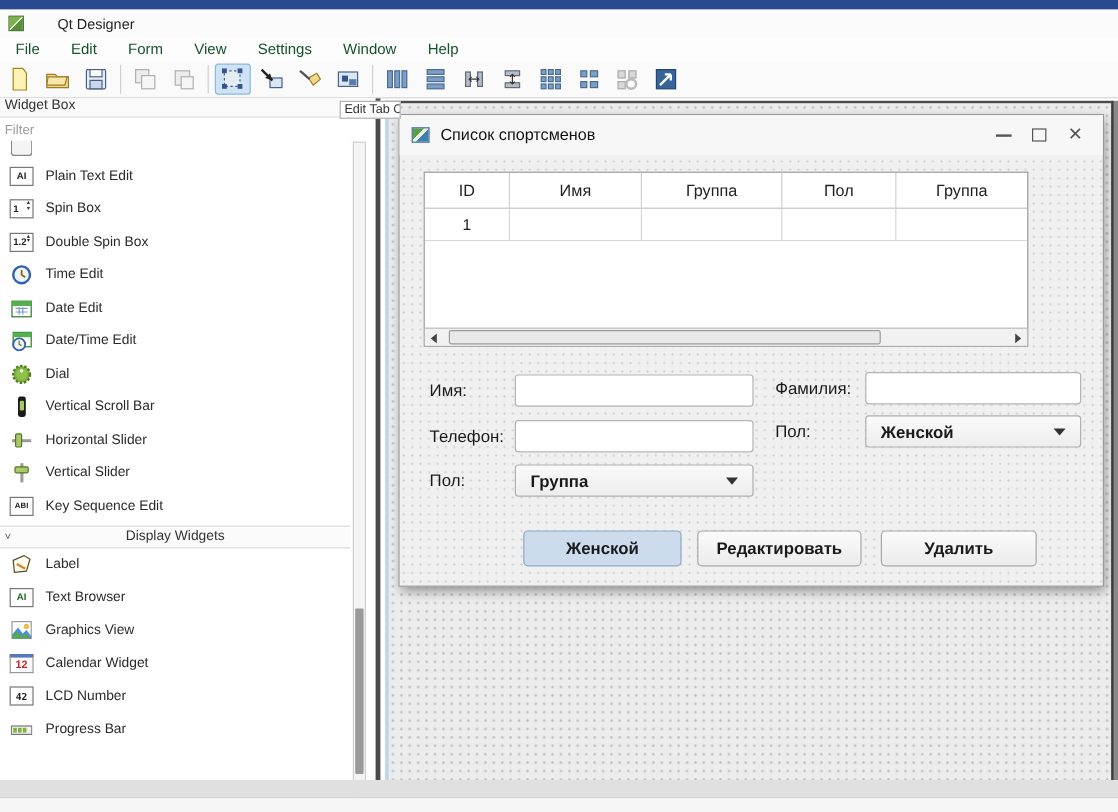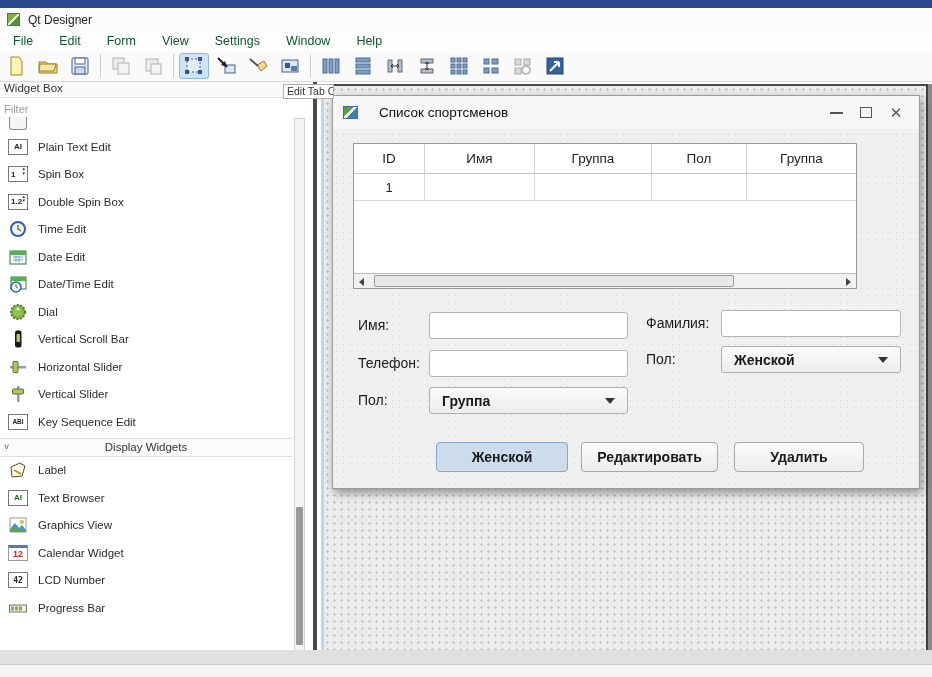--- a/index.html
+++ b/index.html
@@ -2,21 +2,21 @@
 <html><head>
 <meta charset="utf-8">
 <style>
   * { margin:0; padding:0; box-sizing:border-box; }
   html,body { background:#fff; }
   body { font-family:"Liberation Sans","DejaVu Sans",sans-serif; color:#222; }
   .screen { position:relative; width:932px; height:677px; overflow:hidden; background:#fff; }
 
   
   .top-strip { position:absolute; left:0; top:0; width:932px; height:8px; background:#2a4a8f; }
-  .titlebar { position:absolute; left:0; top:8px; width:932px; height:23px; background:#fbfbfb; display:flex; align-items:center; }
+  .titlebar { position:absolute; left:0; top:8px; width:932px; height:23px; background:#fbfbfb; display:flex; align-items:center;gap:20px; }
   .app-icon { width:13px; height:13px; margin-left:7px; background:linear-gradient(135deg,#7fb24a 0 45%,#e8f2dc 45% 55%,#5a8f3c 55%); border:1px solid #4a7a30; }
   .app-title { margin-left:8px; font-size:12px; color:#222; }
   .menubar { position:absolute; left:0; top:31px; width:932px; height:20px; background:#fdfdfd; display:flex; align-items:center; }
   .menu-item { padding:0 13px; font-size:12.5px; color:#14532d; }
   .toolbar { position:absolute; left:0; top:51px; width:932px; height:31px; background:#fafafa; border-bottom:1px solid #d8d8d8; display:flex; align-items:center; }
   .tbtn { width:30px; height:26px; margin:0 1px; display:flex; align-items:center; justify-content:center; border-radius:3px; }
   .tbtn.selected { background:#cfe3f6; border:1px solid #8cb8dc; }
   .tsep { width:1px; height:24px; background:#d0d0d0; margin:0 4px; }
 
   
@@ -43,21 +43,21 @@
   .vscroll-thumb { position:absolute; left:1px; width:7px; background:#9a9a9a; border-radius:1px; }
 
   
   .splitter { position:absolute; left:310px; top:82px; width:7px; height:568px; background:#fdfdfd; border-right:4px solid #4a4a4a; }
   .canvas { position:absolute; left:321px; top:84px; width:605px; height:566px; background:#ececec; background-image:radial-gradient(#c6c6c6 1px, transparent 1.2px); background-size:7px 7px; border-top:2px solid #4a4a4a; border-left:3px solid #bcd8ee; }
   .right-strip { position:absolute; left:926px; top:84px; width:6px; height:566px; background:#8a8a8a; border-left:2px solid #3f3f3f; }
   .tooltip { position:absolute; left:283px; top:84px; width:51px; height:15px; background:#fefefe; border:1px solid #b0b0b0; font-size:10.5px; color:#333; line-height:13px; padding-left:3px; overflow:hidden; white-space:nowrap; z-index:30; }
 
   
   .dialog { position:absolute; left:332px; top:95px; width:588px; height:394px; background:#f0f0f0; background-image:radial-gradient(#d4d4d4 0.9px, transparent 1px); background-size:7px 7px; border:1px solid #9a9a9a; box-shadow:2px 4px 9px rgba(0,0,0,.38); z-index:20; }
-  .dlg-titlebar { position:absolute; left:0; top:0; width:100%; height:33px; background:#f7f7f7; display:flex; align-items:center;gap:12px; }
+  .dlg-titlebar { position:absolute; left:0; top:0; width:100%; height:33px; background:#f7f7f7; display:flex; align-items:center; }
   .dlg-icon { width:15px; height:13px; margin-left:10px; border:1px solid #3f6f9f; background:linear-gradient(135deg,#5a9e46 0 40%,#e9f4e0 40% 55%,#3f7fae 55%); }
   .dlg-title { margin-left:9px; font-size:13.5px; color:#111; }
   .dlg-controls { margin-left:auto; display:flex; align-items:center; }
   .ctl { width:30px; height:22px; display:flex; align-items:center; justify-content:center; }
   .min-glyph { width:13px; height:0; border-top:2px solid #555; }
   .max-glyph { width:12px; height:11px; border:1.5px solid #555; }
   .close-glyph { font-size:15px; color:#555; line-height:15px; }
 
   .ttable { position:absolute; left:20px; top:47px; width:504px; height:146px; background:#fff; border:1px solid #999; }
   .thead { display:flex; height:30px; border-bottom:1px solid #c4c4c4; }

